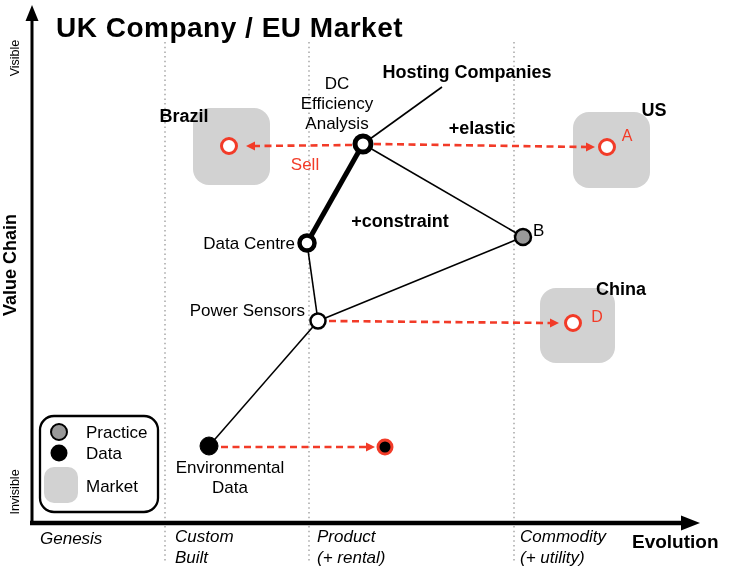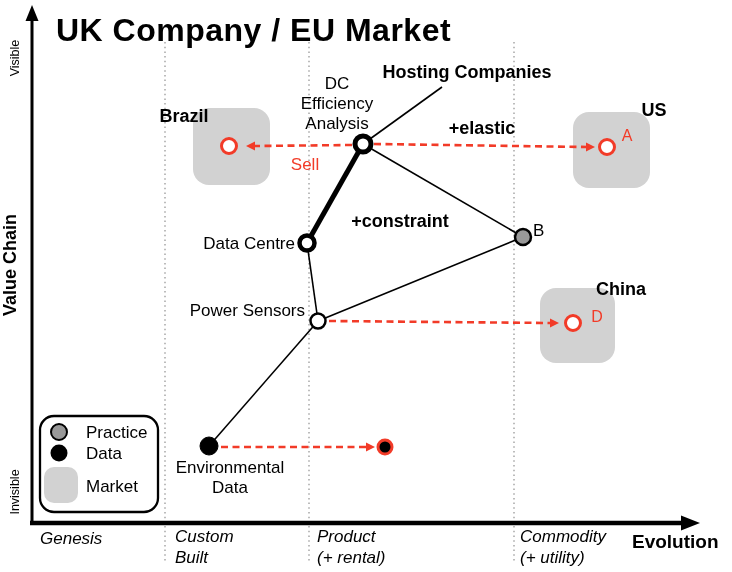--- a/index.html
+++ b/index.html
@@ -1,19 +1,19 @@
 <!DOCTYPE html>
 <html><head>
 <meta charset="utf-8">
 <style>
   html,body{margin:0;padding:0;background:#fff;}
   .stage{position:relative;width:732px;height:572px;background:#fff;overflow:hidden;
          font-family:"Liberation Sans",sans-serif;}
   #map-svg{position:absolute;left:0;top:0;}
-  .map-title{position:absolute;left:56px;top:12px;font-size:32px;font-weight:bold;
+  .map-title{position:absolute;left:56px;top:12px;font-size:28px;font-weight:bold;
              color:#000;letter-spacing:0.5px;white-space:nowrap;}
   svg text{font-family:"Liberation Sans",sans-serif;}
 </style>
 </head>
 <body>
 
 <div class="stage">
   <svg id="map-svg" width="732" height="572" viewBox="0 0 732 572">
       <line x1="165" y1="42" x2="165" y2="562" stroke="#a0a0a0" stroke-width="1.4" stroke-dasharray="1.5 3.2"></line>
       <line x1="309" y1="42" x2="309" y2="562" stroke="#a0a0a0" stroke-width="1.4" stroke-dasharray="1.5 3.2"></line>

